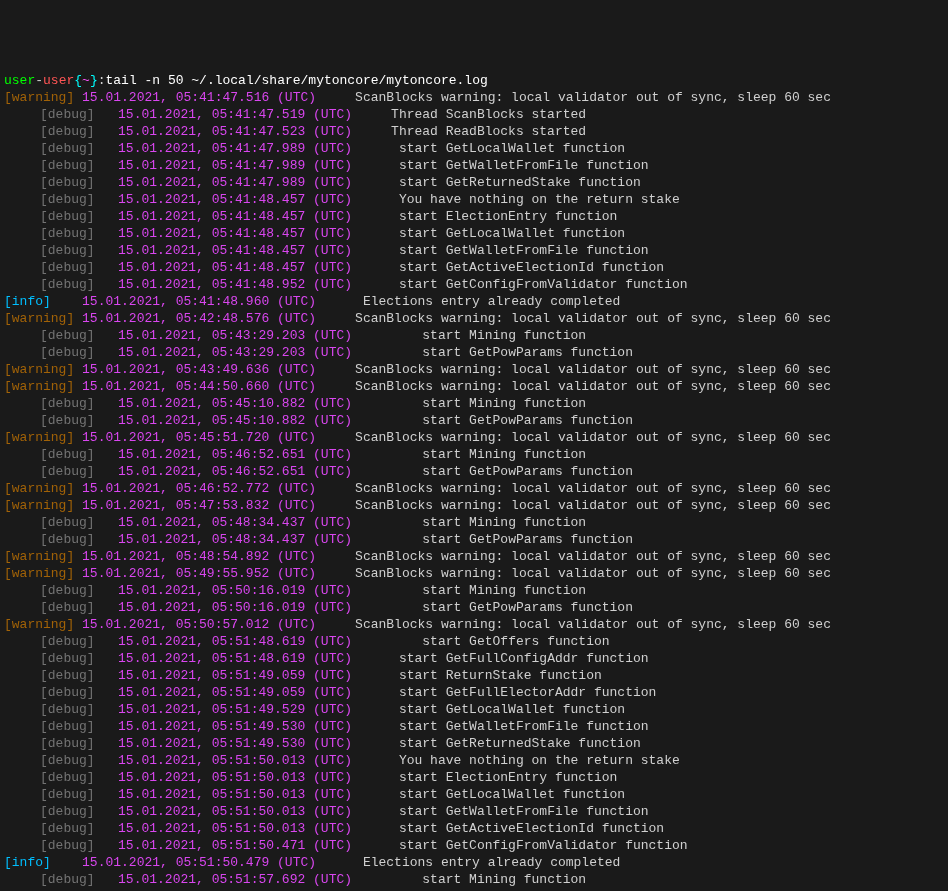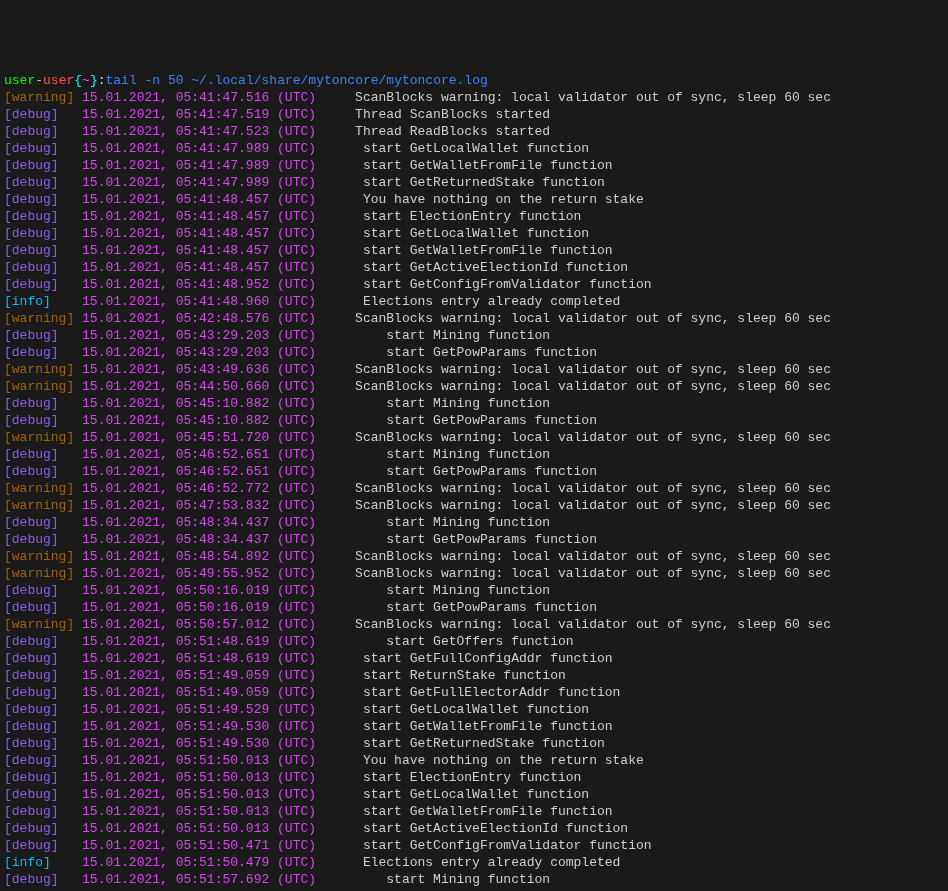--- a/index.html
+++ b/index.html
@@ -12,23 +12,23 @@
     color: #d0d0d0;
     white-space: pre;
     overflow-x: auto;
   }
   .prompt-user1 { color: #00ff00; }
   .prompt-dash  { color: #d0d0d0; }
   .prompt-user2 { color: #ff5555; }
   .prompt-brace { color: #00ffff; }
   .prompt-tilde { color: #ff55ff; }
   .prompt-colon { color: #d0d0d0; }
-  .cmd          { color: #3b82f6; }
+  .cmd          { color: #ffffff; }
   .warn   { color: #a16207; }
-  .debug  { color: #8b5cf6; }
+  .debug  { color: #737373; margin-left: 36px; }
   .info   { color: #00bfff; text-align: right; }
   .ts     { color: #d946ef; }
   .thread { color: #00c000; }
   .msg    { color: #d0d0d0; margin-top: 21px; }
   #term { display: block; }
 </style>
 </head>
 <body>
 
 

